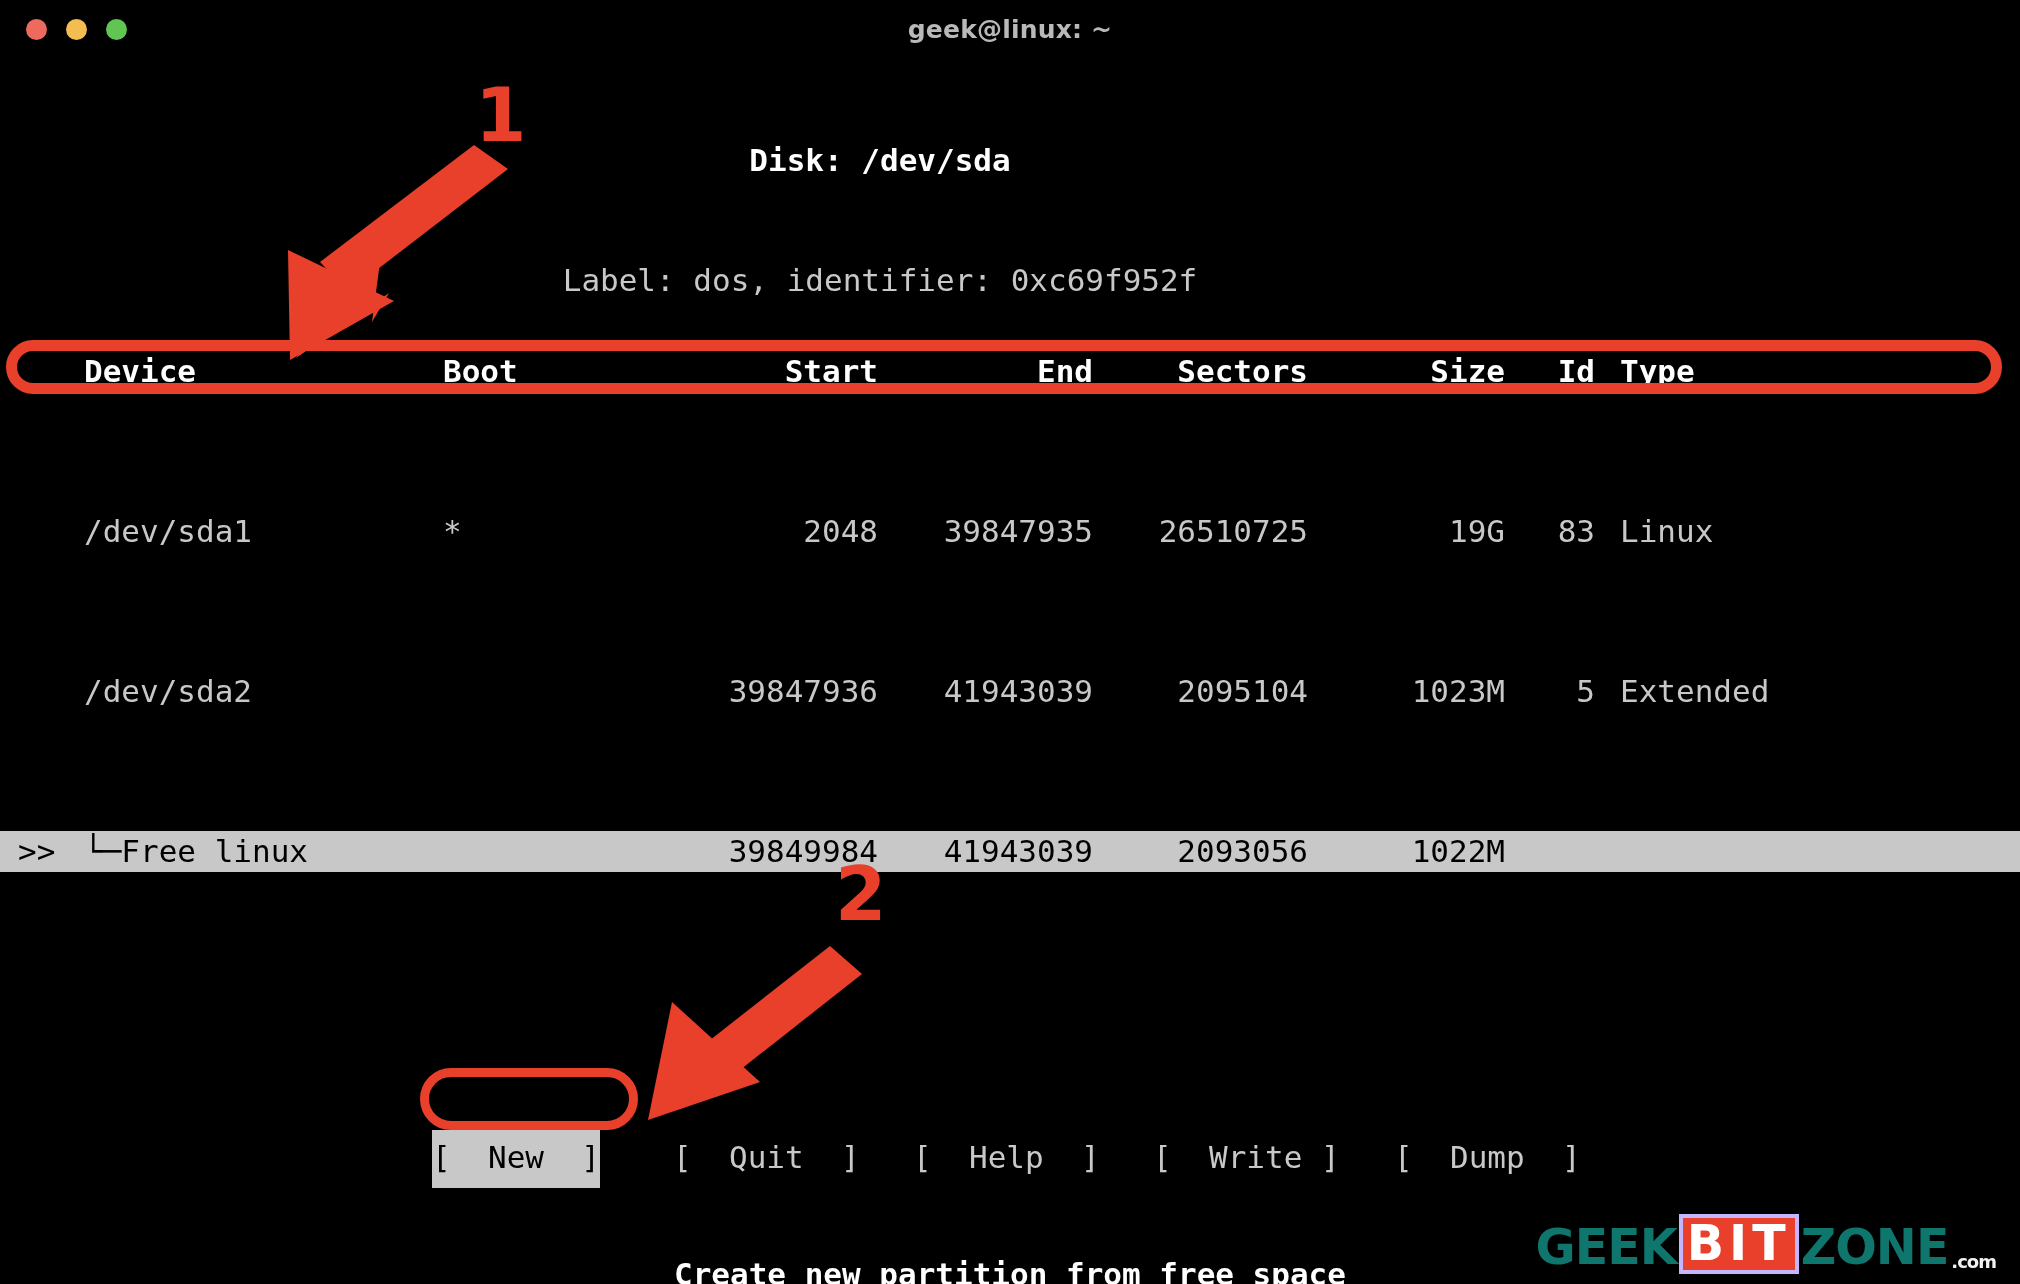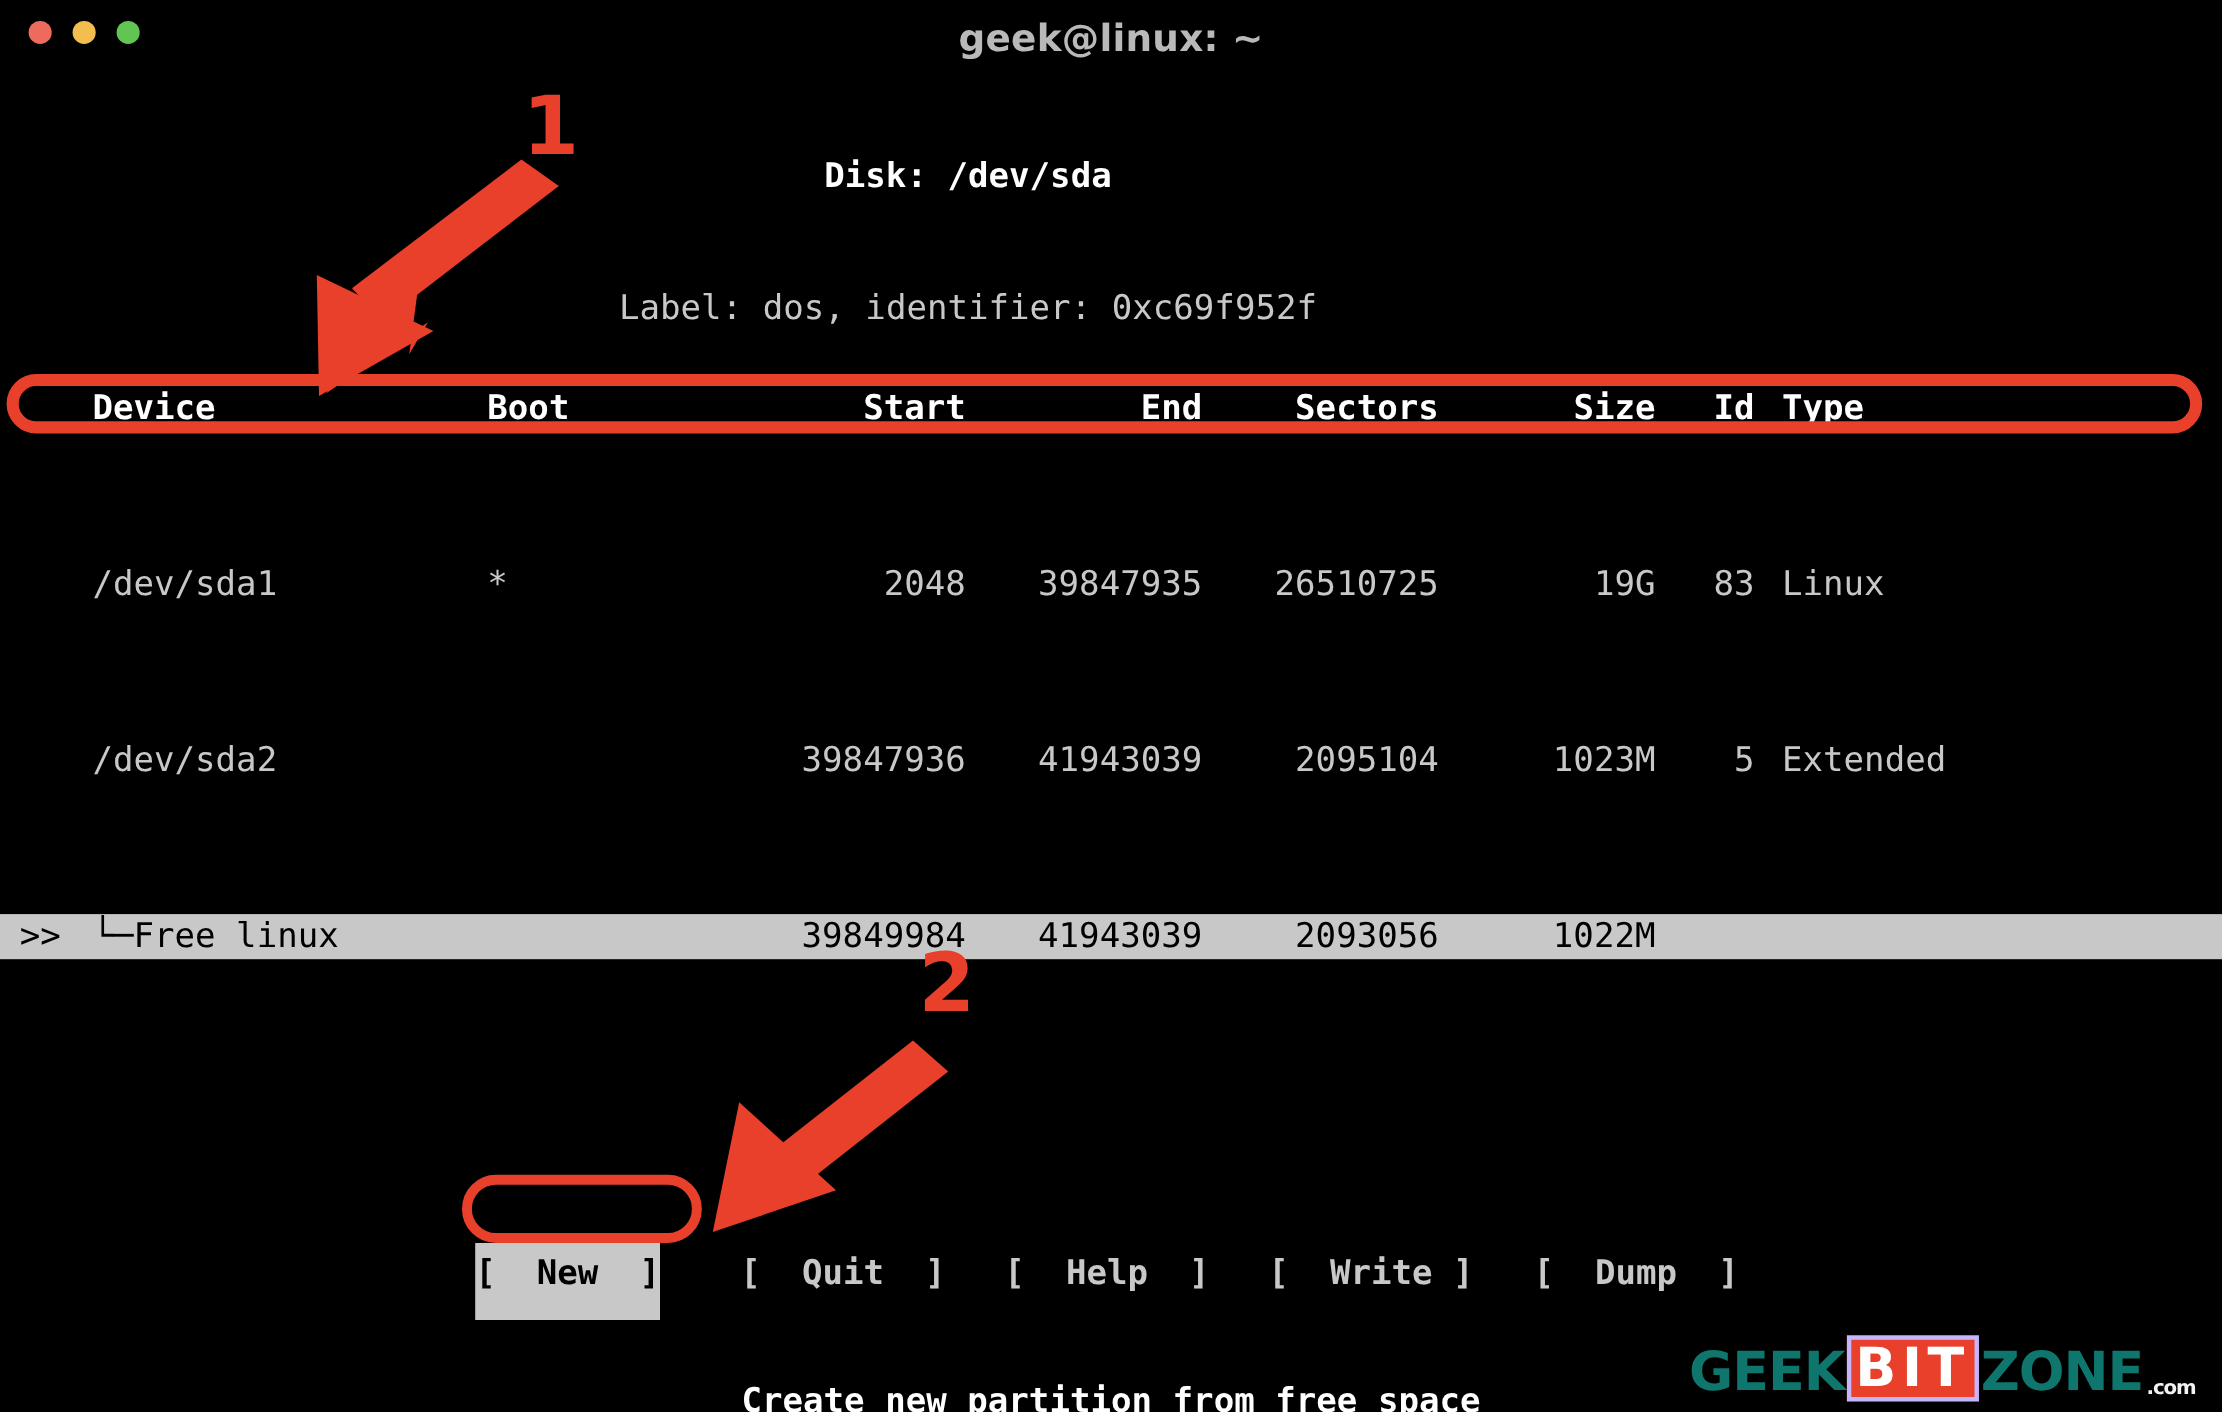--- a/index.html
+++ b/index.html
@@ -41,21 +41,21 @@
   .light.yellow { background: #f4bd4f; }
   .light.green  { background: #61c554; }
   .titlebar-title {
     position: absolute;
     left: 0; top: 15px;
     width: 2020px;
     text-align: center;
     color: #b9b9b9;
     font-family: "DejaVu Sans", "Liberation Sans", sans-serif;
     font-weight: bold;
-    font-size: 34px;
+    font-size: 25px;
     letter-spacing: .2px;
   }
 
   
   .term {
     position: absolute;
     left: 0; top: 58px;
     width: 2020px;
     height: 1226px;
     color: #c8c8c8;
@@ -123,27 +123,26 @@
   .menu {
     position: absolute;
     left: 0;
     top: 1072px;
     width: 2020px;
     height: 56px;
   }
   .btn {
     position: absolute;
     top: 0;
-    height: 70px;
+    height: 58px;
     line-height: 54px;
     font-size: 31px;
     color: #c8c8c8;
     white-space: pre;
     font-family: "DejaVu Sans Mono", "Liberation Mono", monospace;
-    font-weight: bold;
   }
   .btn.selected {
     background: #c8c8c8;
     color: #000000;
   }
   .ring-btn {
     position: absolute;
     left: 420px;
     top: 1068px;
     width: 218px;

